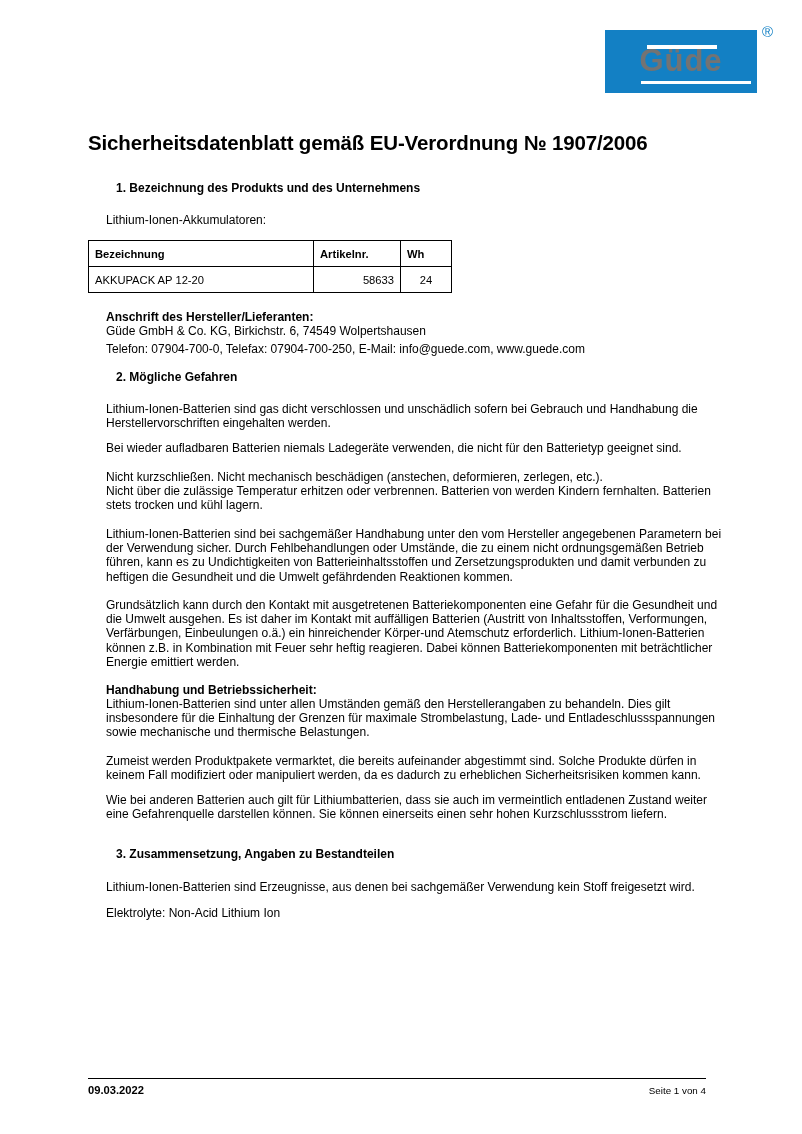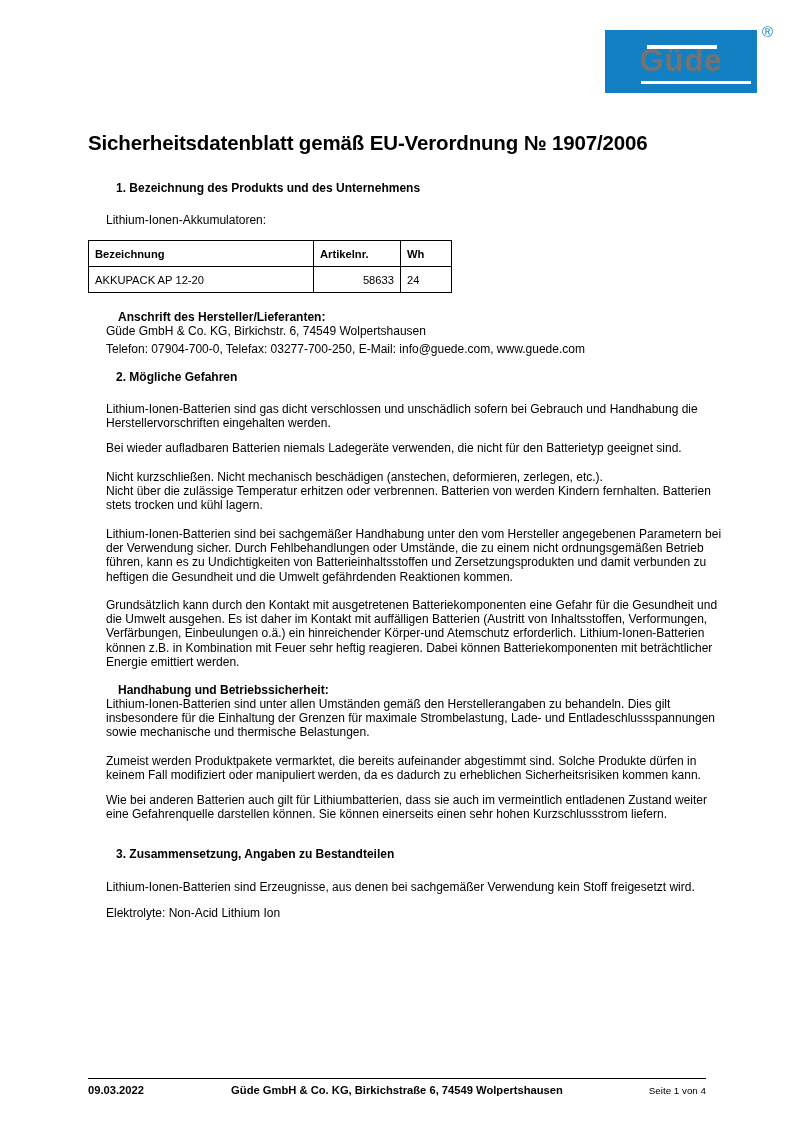--- a/index.html
+++ b/index.html
@@ -104,21 +104,20 @@
 
   p.body, .body {
     font-size: 12px;
     line-height: 14.2px;
     margin: 0;
     text-align: left;
     padding-left: 18px;
   }
   .bold-lead {
     font-weight: bold;
-    margin-left: 12px;
   }
 
   
   table.prod {
     border-collapse: collapse;
     width: 324px;
     table-layout: fixed;
   }
   table.prod td, table.prod th {
     border: 1.3px solid #000000;
@@ -128,21 +127,21 @@
     vertical-align: middle;
   }
   table.prod th {
     font-weight: bold;
     text-align: left;
   }
   .col-bez { width: 212px; }
   .col-art { width: 74px; }
   .col-wh  { width: 38px; }
   td.num { text-align: right; }
-  th.c, td.c { }
+  th.c, td.c { text-align: center; }
 
   
   .abs { position: absolute; left: 0; }
 
   
   .footer-rule {
     position: absolute;
     left: 88px;
     top: 1078px;
     width: 618px;
@@ -212,21 +211,21 @@
         <tr>
           <td>AKKUPACK AP 12-20</td>
           <td class="num">58633</td>
           <td class="c">24</td>
         </tr>
       </tbody>
     </table>
 
     <div class="abs body bold-lead" style="top:310px;">Anschrift des Hersteller/Lieferanten:</div>
     <div class="abs body" style="top:324px;">Güde GmbH &amp; Co. KG, Birkichstr. 6, 74549 Wolpertshausen</div>
-    <div class="abs body" style="top:342px;">Telefon: 07904-700-0, Telefax: 03277-700-250, E-Mail: info@guede.com, www.guede.com</div>
+    <div class="abs body" style="top:342px;">Telefon: 07904-700-0, Telefax: 07904-700-250, E-Mail: info@guede.com, www.guede.com</div>
 
     <div class="abs sec-heading" style="top:370px;">2.  Mögliche Gefahren</div>
 
     <p class="abs body" style="top:402px; width:618px;">Lithium-Ionen-Batterien sind gas dicht verschlossen und unschädlich sofern bei Gebrauch und Handhabung die Herstellervorschriften eingehalten werden.</p>
     <p class="abs body" style="top:441px; width:618px;">Bei wieder aufladbaren Batterien niemals Ladegeräte verwenden, die nicht für den Batterietyp geeignet sind.</p>
     <p class="abs body" style="top:470px; width:618px;">Nicht kurzschließen. Nicht mechanisch beschädigen (anstechen, deformieren, zerlegen, etc.).</p>
     <p class="abs body" style="top:484px; width:618px;">Nicht über die zulässige Temperatur erhitzen oder verbrennen. Batterien von werden Kindern fernhalten. Batterien stets trocken und kühl lagern.</p>
     <p class="abs body" style="top:527px; width:618px;">Lithium-Ionen-Batterien sind bei sachgemäßer Handhabung unter den vom Hersteller angegebenen Parametern bei der Verwendung sicher. Durch Fehlbehandlungen oder Umstände, die zu einem nicht ordnungsgemäßen Betrieb führen, kann es zu Undichtigkeiten von Batterieinhaltsstoffen und Zersetzungsprodukten und damit verbunden zu heftigen die Gesundheit und die Umwelt gefährdenden Reaktionen kommen.</p>
     <p class="abs body" style="top:598px; width:618px;">Grundsätzlich kann durch den Kontakt mit ausgetretenen Batteriekomponenten eine Gefahr für die Gesundheit und die Umwelt ausgehen. Es ist daher im Kontakt mit auffälligen Batterien (Austritt von Inhaltsstoffen, Verformungen, Verfärbungen, Einbeulungen o.ä.) ein hinreichender Körper-und Atemschutz erforderlich. Lithium-Ionen-Batterien können z.B. in Kombination mit Feuer sehr heftig reagieren. Dabei können Batteriekomponenten mit beträchtlicher Energie emittiert werden.</p>
 
@@ -237,17 +236,16 @@
 
     <div class="abs sec-heading" style="top:847px;text-align:right;">3.  Zusammensetzung, Angaben zu Bestandteilen</div>
     <p class="abs body" style="top:880px; width:618px;">Lithium-Ionen-Batterien sind Erzeugnisse, aus denen bei sachgemäßer Verwendung kein Stoff freigesetzt wird.</p>
     <p class="abs body" style="top:906px; width:618px;">Elektrolyte: Non-Acid Lithium Ion</p>
 
   </div>
 
   <div class="footer-rule"></div>
   <div class="footer">
     <div class="footer-date">09.03.2022</div>
-    <div class="footer-center">Güde GmbH &amp; Co. KG, Birkichstraße 6, 74549 Wolpertshausen</div>
     <div class="footer-page">Seite 1 von 4</div>
   </div>
 
 </div>
 
 </body></html>

